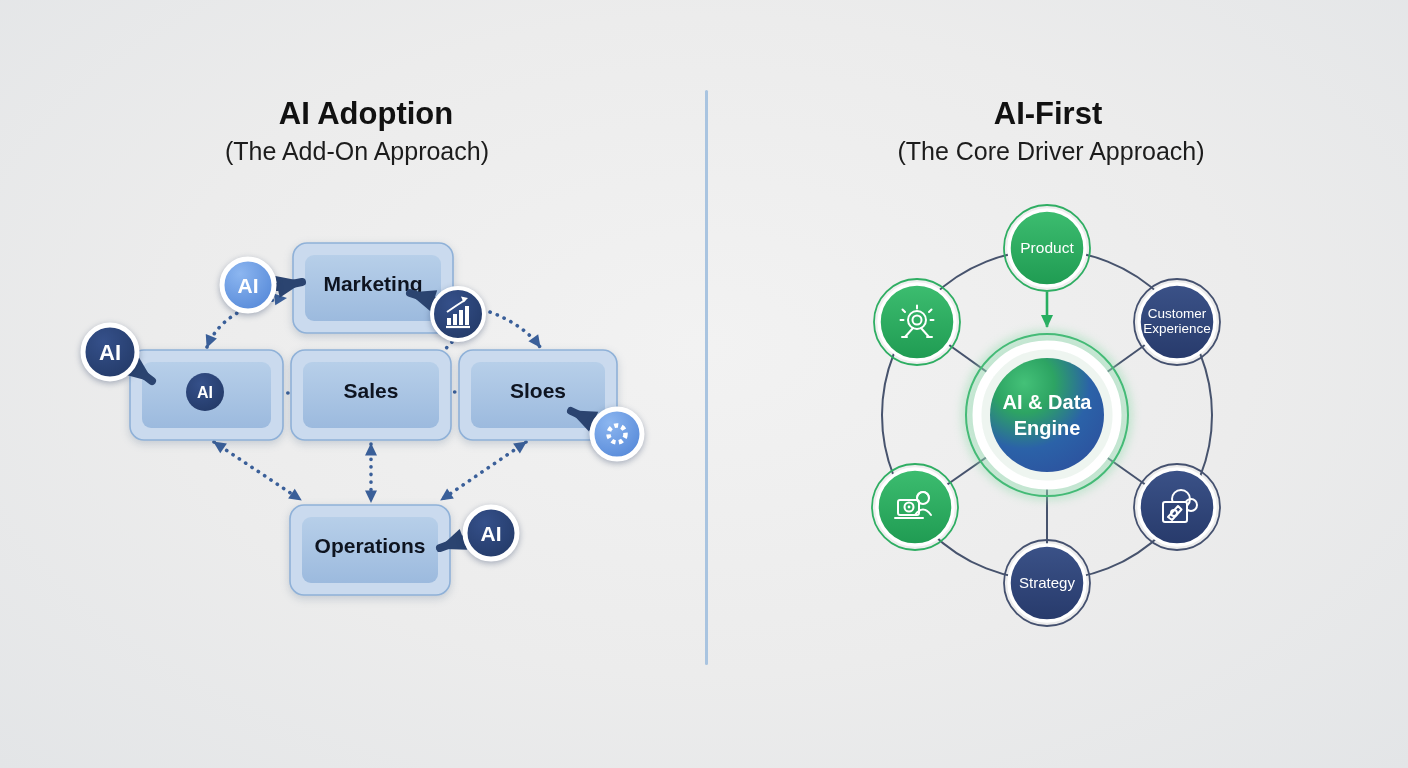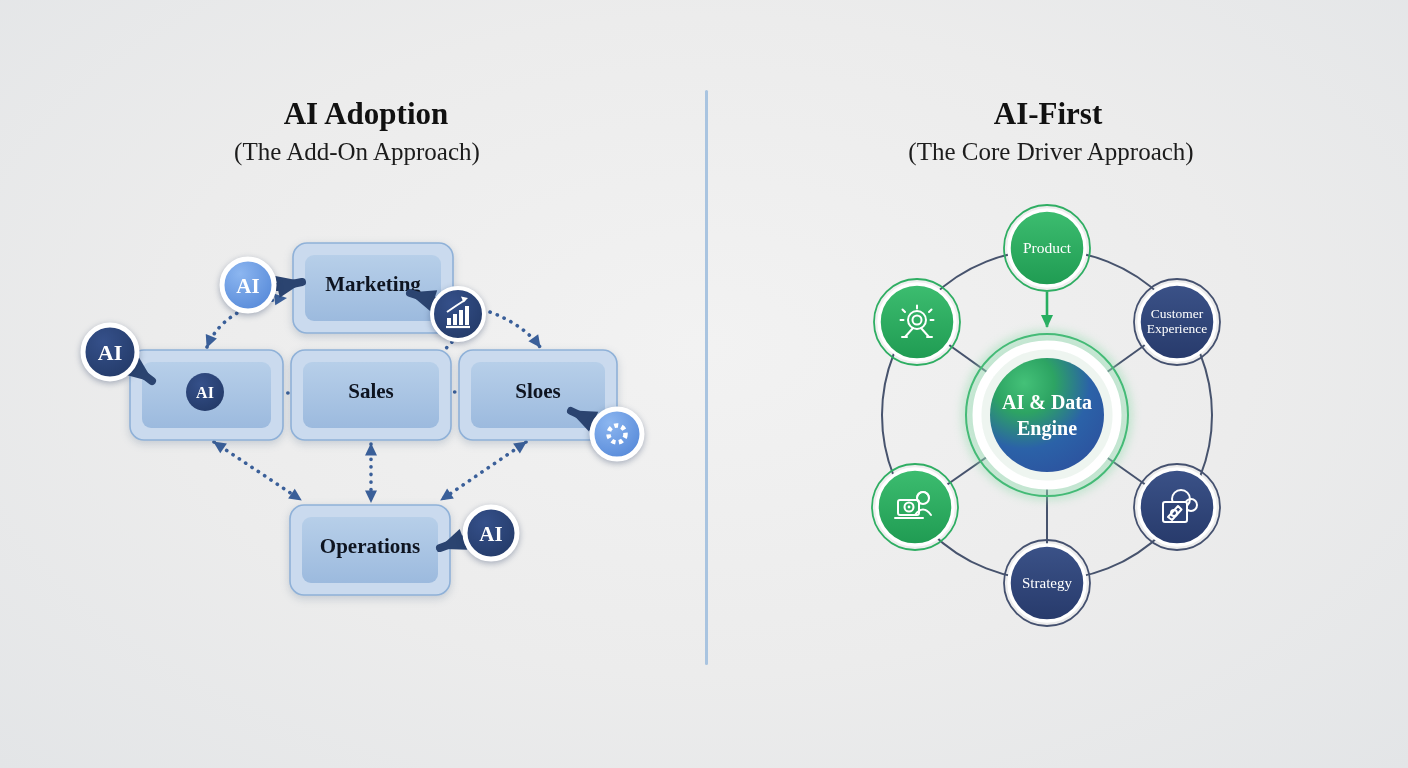--- a/index.html
+++ b/index.html
@@ -1,19 +1,19 @@
 <!DOCTYPE html>
 <html><head>
 <meta charset="utf-8">
 <style>
   html,body{margin:0;padding:0;background:#e9e9e9;}
   .canvas{
     position:relative;width:1408px;height:768px;overflow:hidden;
     background:radial-gradient(ellipse at 50% 45%, #f2f2f2 0%, #ececec 55%, #e3e5e7 100%);
-    font-family:Liberation Serif, serif;
+    font-family:Liberation Sans, sans-serif;
   }
   .panel{position:absolute;top:0;}
   .panel.left{left:0;}
   .panel.right{left:708px;}
   .divider{position:absolute;left:705px;top:90px;width:3px;height:575px;background:#a9c4e0;border-radius:2px;}
   .title-txt{font-weight:bold;font-size:31px;fill:#111;}
   .subtitle-txt{font-size:25px;fill:#1c1c1c;}
   .box-outer{fill:#cadaee;stroke:#8fb1d8;stroke-width:1.6;filter:drop-shadow(0 3px 4px rgba(50,80,120,0.22));}
   .box-label{font-size:21px;font-weight:600;fill:#0e1420;}
   .badge-ring{filter:drop-shadow(0 2px 3px rgba(25,45,85,0.35));}

